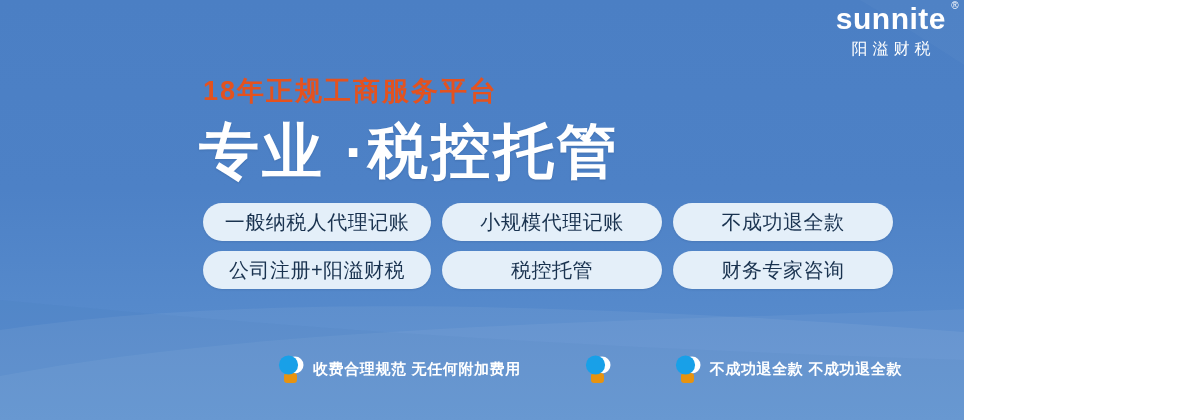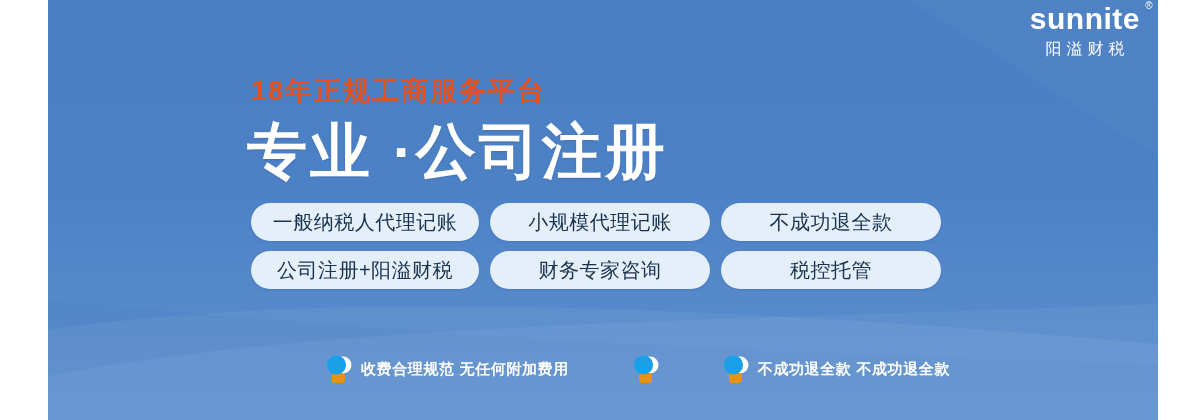--- a/index.html
+++ b/index.html
@@ -3,24 +3,23 @@
 <meta charset="utf-8">
 <style>
   * { margin:0; padding:0; box-sizing:border-box; }
   html, body {
     width:1200px; height:420px;
     font-family:"Liberation Sans","DejaVu Sans",sans-serif;
     overflow:hidden;
   }
   .banner{
     position:relative;
-    width:1110px; height:420px;
+    width:964px; height:420px;
     background:linear-gradient(180deg,#4b7fc4 0%,#4d81c6 45%,#5589cb 72%,#5d90d0 100%);
     overflow:hidden;
-    margin-left:48px;
   }
   
   .bg-waves{ position:absolute; inset:0; width:1200px; height:420px; }
 
   
   .logo{
     position:absolute; top:4px; right:18px;
     text-align:center; line-height:1;
     user-select:none;
   }
@@ -108,29 +107,29 @@
 
   <div class="logo">
     <div class="logo-word">
       <span>sunnite</span>
       <span class="logo-reg">®</span>
     </div>
     <div class="logo-sub">阳溢财税</div>
   </div>
 
   <div class="kicker">18年正规工商服务平台</div>
-  <h1 class="headline">专业 ·公司注册</h1>
+  <h1 class="headline">专业 ·税控托管</h1>
 
   <div class="pill-grid">
     <div class="pill">一般纳税人代理记账</div>
     <div class="pill">小规模代理记账</div>
     <div class="pill">不成功退全款</div>
     <div class="pill">公司注册+阳溢财税</div>
+    <div class="pill">税控托管</div>
     <div class="pill">财务专家咨询</div>
-    <div class="pill">税控托管</div>
   </div>
 
   <div class="features">
 
     <div class="feature">
       <span class="feature-icon">
         <svg viewBox="0 0 28 40" width="28" height="40">
           <circle cx="19" cy="16" r="8.5" fill="#ffffff"></circle>
           <rect x="8" y="24" width="13" height="10" rx="3.2" fill="#e8930f"></rect>
           <circle cx="12.5" cy="16" r="9.6" fill="#18a0e8"></circle>

